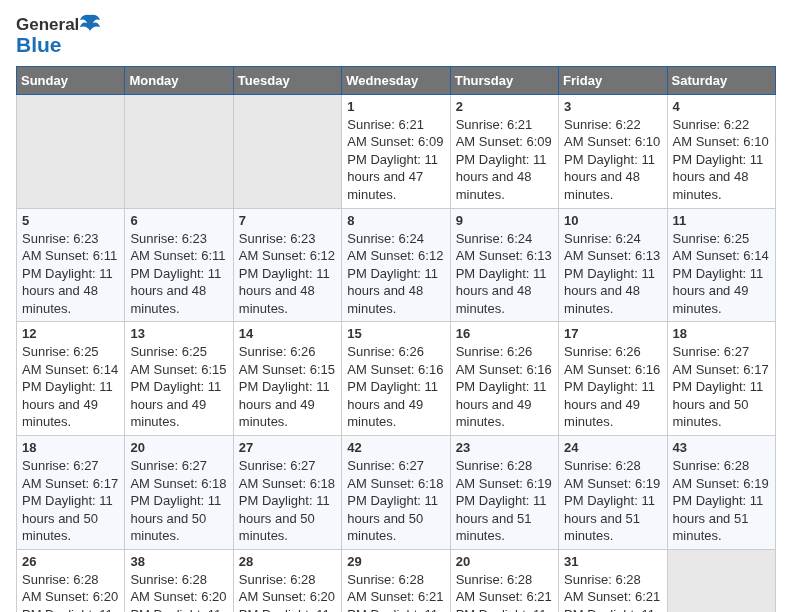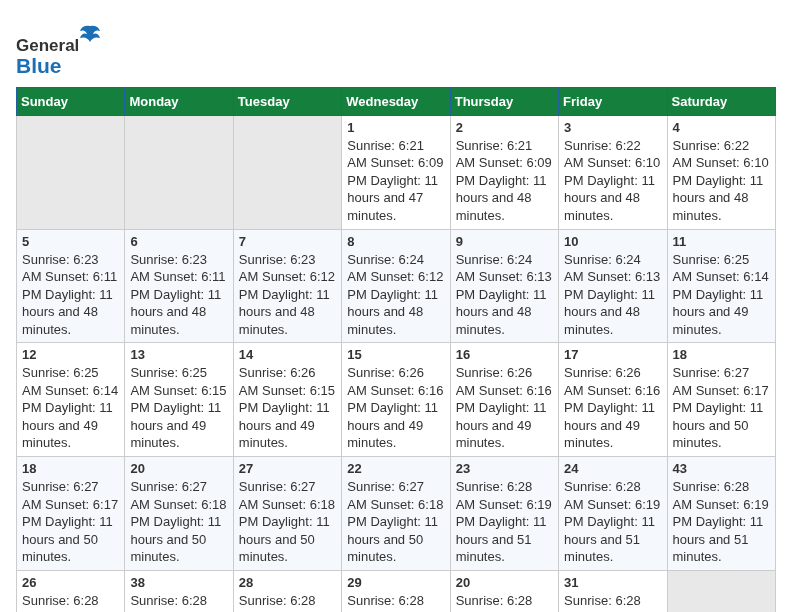--- a/index.html
+++ b/index.html
@@ -32,21 +32,21 @@
     .location-title {
       font-size: 15px;
       color: #555;
     }
     .calendar {
       width: 100%;
       border-collapse: collapse;
       border: 1px solid #ccc;
     }
     .calendar th {
-      background-color: #15803d;
+      background-color: #737373;
       color: #fff;
       font-size: 13px;
       font-weight: bold;
       padding: 6px 4px;
       text-align: left;
       border: 1px solid #2060a0;
     }
     .calendar td {
       border: 1px solid #ccc;
       vertical-align: top;
@@ -73,21 +73,21 @@
       background: #e8e8e8 !important;
     }
   </style>
 </head>
 <body>
 
 <div class="header-area">
   <div class="logo">
   <div style="line-height:1.1;">
     <div style="display:flex; align-items:center;">
-      <span style="font-size:17px; font-weight:bold; color:#333;margin-top:21px;">General</span>
+      <span style="font-size:17px; font-weight:bold; color:#333;">General</span>
       <svg width="20" height="18" viewBox="0 0 20 18" style="margin-left:1px; margin-top:-4px;">
         <path d="M10 1 Q18 0 20 6 Q15 4 13 9 Q18 7 20 13 Q13 11 10 17 Q7 11 0 13 Q2 7 7 9 Q5 4 0 6 Q2 0 10 1Z" fill="#1a6fb5"></path>
       </svg>
     </div>
     <div style="font-size:21px; font-weight:bold; color:#1a6fb5; margin-top:-2px;">Blue</div>
   </div>
 </div>
   <div class="title-area">
     <div class="month-title"></div>
     <div class="location-title"></div>
@@ -237,21 +237,21 @@
 Sunset: 6:18 PM
 Daylight: 11 hours and 50 minutes.</div>
         </td>
         <td>
           <div class="day-number">27</div>
           <div class="day-info">Sunrise: 6:27 AM
 Sunset: 6:18 PM
 Daylight: 11 hours and 50 minutes.</div>
         </td>
         <td>
-          <div class="day-number">22</div>
+          <div class="day-number">42</div>
           <div class="day-info">Sunrise: 6:27 AM
 Sunset: 6:18 PM
 Daylight: 11 hours and 50 minutes.</div>
         </td>
         <td>
           <div class="day-number">23</div>
           <div class="day-info">Sunrise: 6:28 AM
 Sunset: 6:19 PM
 Daylight: 11 hours and 51 minutes.</div>
         </td>

